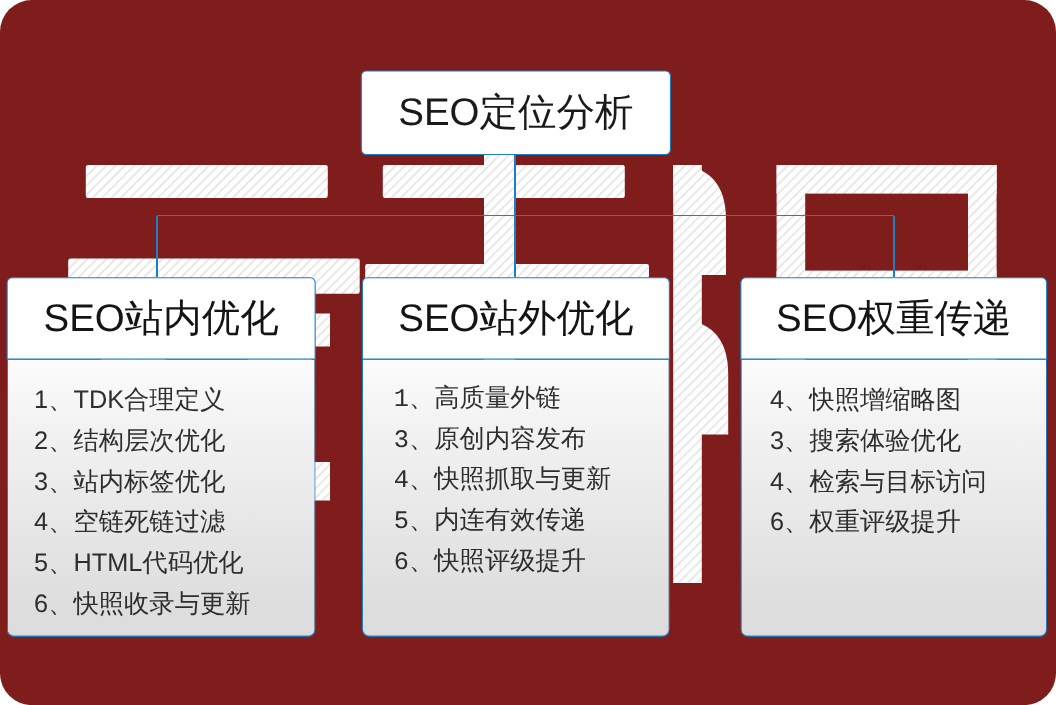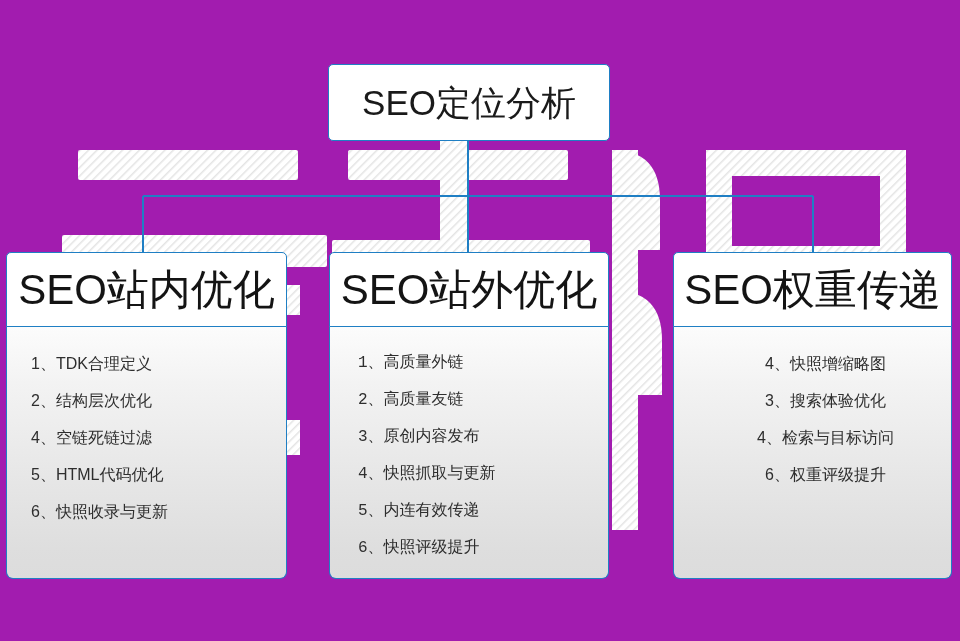--- a/index.html
+++ b/index.html
@@ -3,21 +3,21 @@
 <meta charset="utf-8">
 <title>SEO Diagram</title>
 <style>
   html,body{margin:0;padding:0;}
   body{
     width:960px;height:641px;
     background:#ffffff;
     font-family:"Liberation Sans","DejaVu Sans",sans-serif;
     overflow:hidden;
   }
-  #stage{position:relative;width:960px;height:641px;overflow:hidden;background:#a21caf;}
+  #stage{position:relative;width:960px;height:641px;overflow:hidden;background:#7f1d1d;border-radius:29px;}
 
   
   #watermark{
     position:absolute;left:0;top:0;width:960px;height:641px;
     pointer-events:none;z-index:0;
   }
   #watermark svg{display:block;}
 
   
   #connectors{position:absolute;left:0;top:0;width:960px;height:641px;z-index:1;pointer-events:none;}
@@ -40,43 +40,43 @@
   .col{position:absolute;z-index:3;}
   .col-head{
     box-sizing:border-box;
     border:1.5px solid #1f7fc4;
     border-radius:5px 5px 0 0;
     background:#ffffff;
     height:75px;
     display:flex;align-items:center;justify-content:center;
   }
   .col-head-title{
-    font-size:42px;color:#141414;white-space:nowrap;line-height:1;
+    font-size:35px;color:#141414;white-space:nowrap;line-height:1;
   }
   .col-body{
     box-sizing:border-box;
     border:1.5px solid #1f7fc4;
     border-top:none;
     border-radius:0 0 7px 7px;
     background:linear-gradient(180deg,#fcfcfc 0%,#f3f3f3 22%,#e6e6e6 62%,#dedede 88%,#dcdcdc 100%);
     height:252px;
     padding:18px 0 0 0;
   }
   .item{
-    font-size:16px;
+    font-size:23px;
     color:#2e2e2e;
     line-height:37px;
     white-space:nowrap;
     padding-left:22px;
   }
 
   
   #col-0{left:6px;top:252px;width:281px;}
   #col-1{left:329px;top:252px;width:280px;}
-  #col-2{left:673px;top:252px;width:279px;text-align:center;}
+  #col-2{left:673px;top:252px;width:279px;}
 
   #col-0 .item{padding-left:24px;}
   #col-1 .item{padding-left:28px;font-family:Liberation Mono, monospace;}
   #col-2 .item{padding-left:26px;}
 </style>
 </head>
 <body>
 
 <div id="stage">
 
@@ -136,33 +136,33 @@
     <div class="root-title">SEO定位分析</div>
   </div>
 
   <div class="col" id="col-0">
     <div class="col-head">
       <div class="col-head-title">SEO站内优化</div>
     </div>
     <div class="col-body">
       <div class="item">1、TDK合理定义</div>
       <div class="item">2、结构层次优化</div>
+      <div class="item">3、站内标签优化</div>
       <div class="item">4、空链死链过滤</div>
       <div class="item">5、HTML代码优化</div>
       <div class="item">6、快照收录与更新</div>
     </div>
   </div>
 
   <div class="col" id="col-1">
     <div class="col-head">
       <div class="col-head-title">SEO站外优化</div>
     </div>
     <div class="col-body">
       <div class="item">1、高质量外链</div>
-      <div class="item">2、高质量友链</div>
       <div class="item">3、原创内容发布</div>
       <div class="item">4、快照抓取与更新</div>
       <div class="item">5、内连有效传递</div>
       <div class="item">6、快照评级提升</div>
     </div>
   </div>
 
   <div class="col" id="col-2">
     <div class="col-head">
       <div class="col-head-title">SEO权重传递</div>

